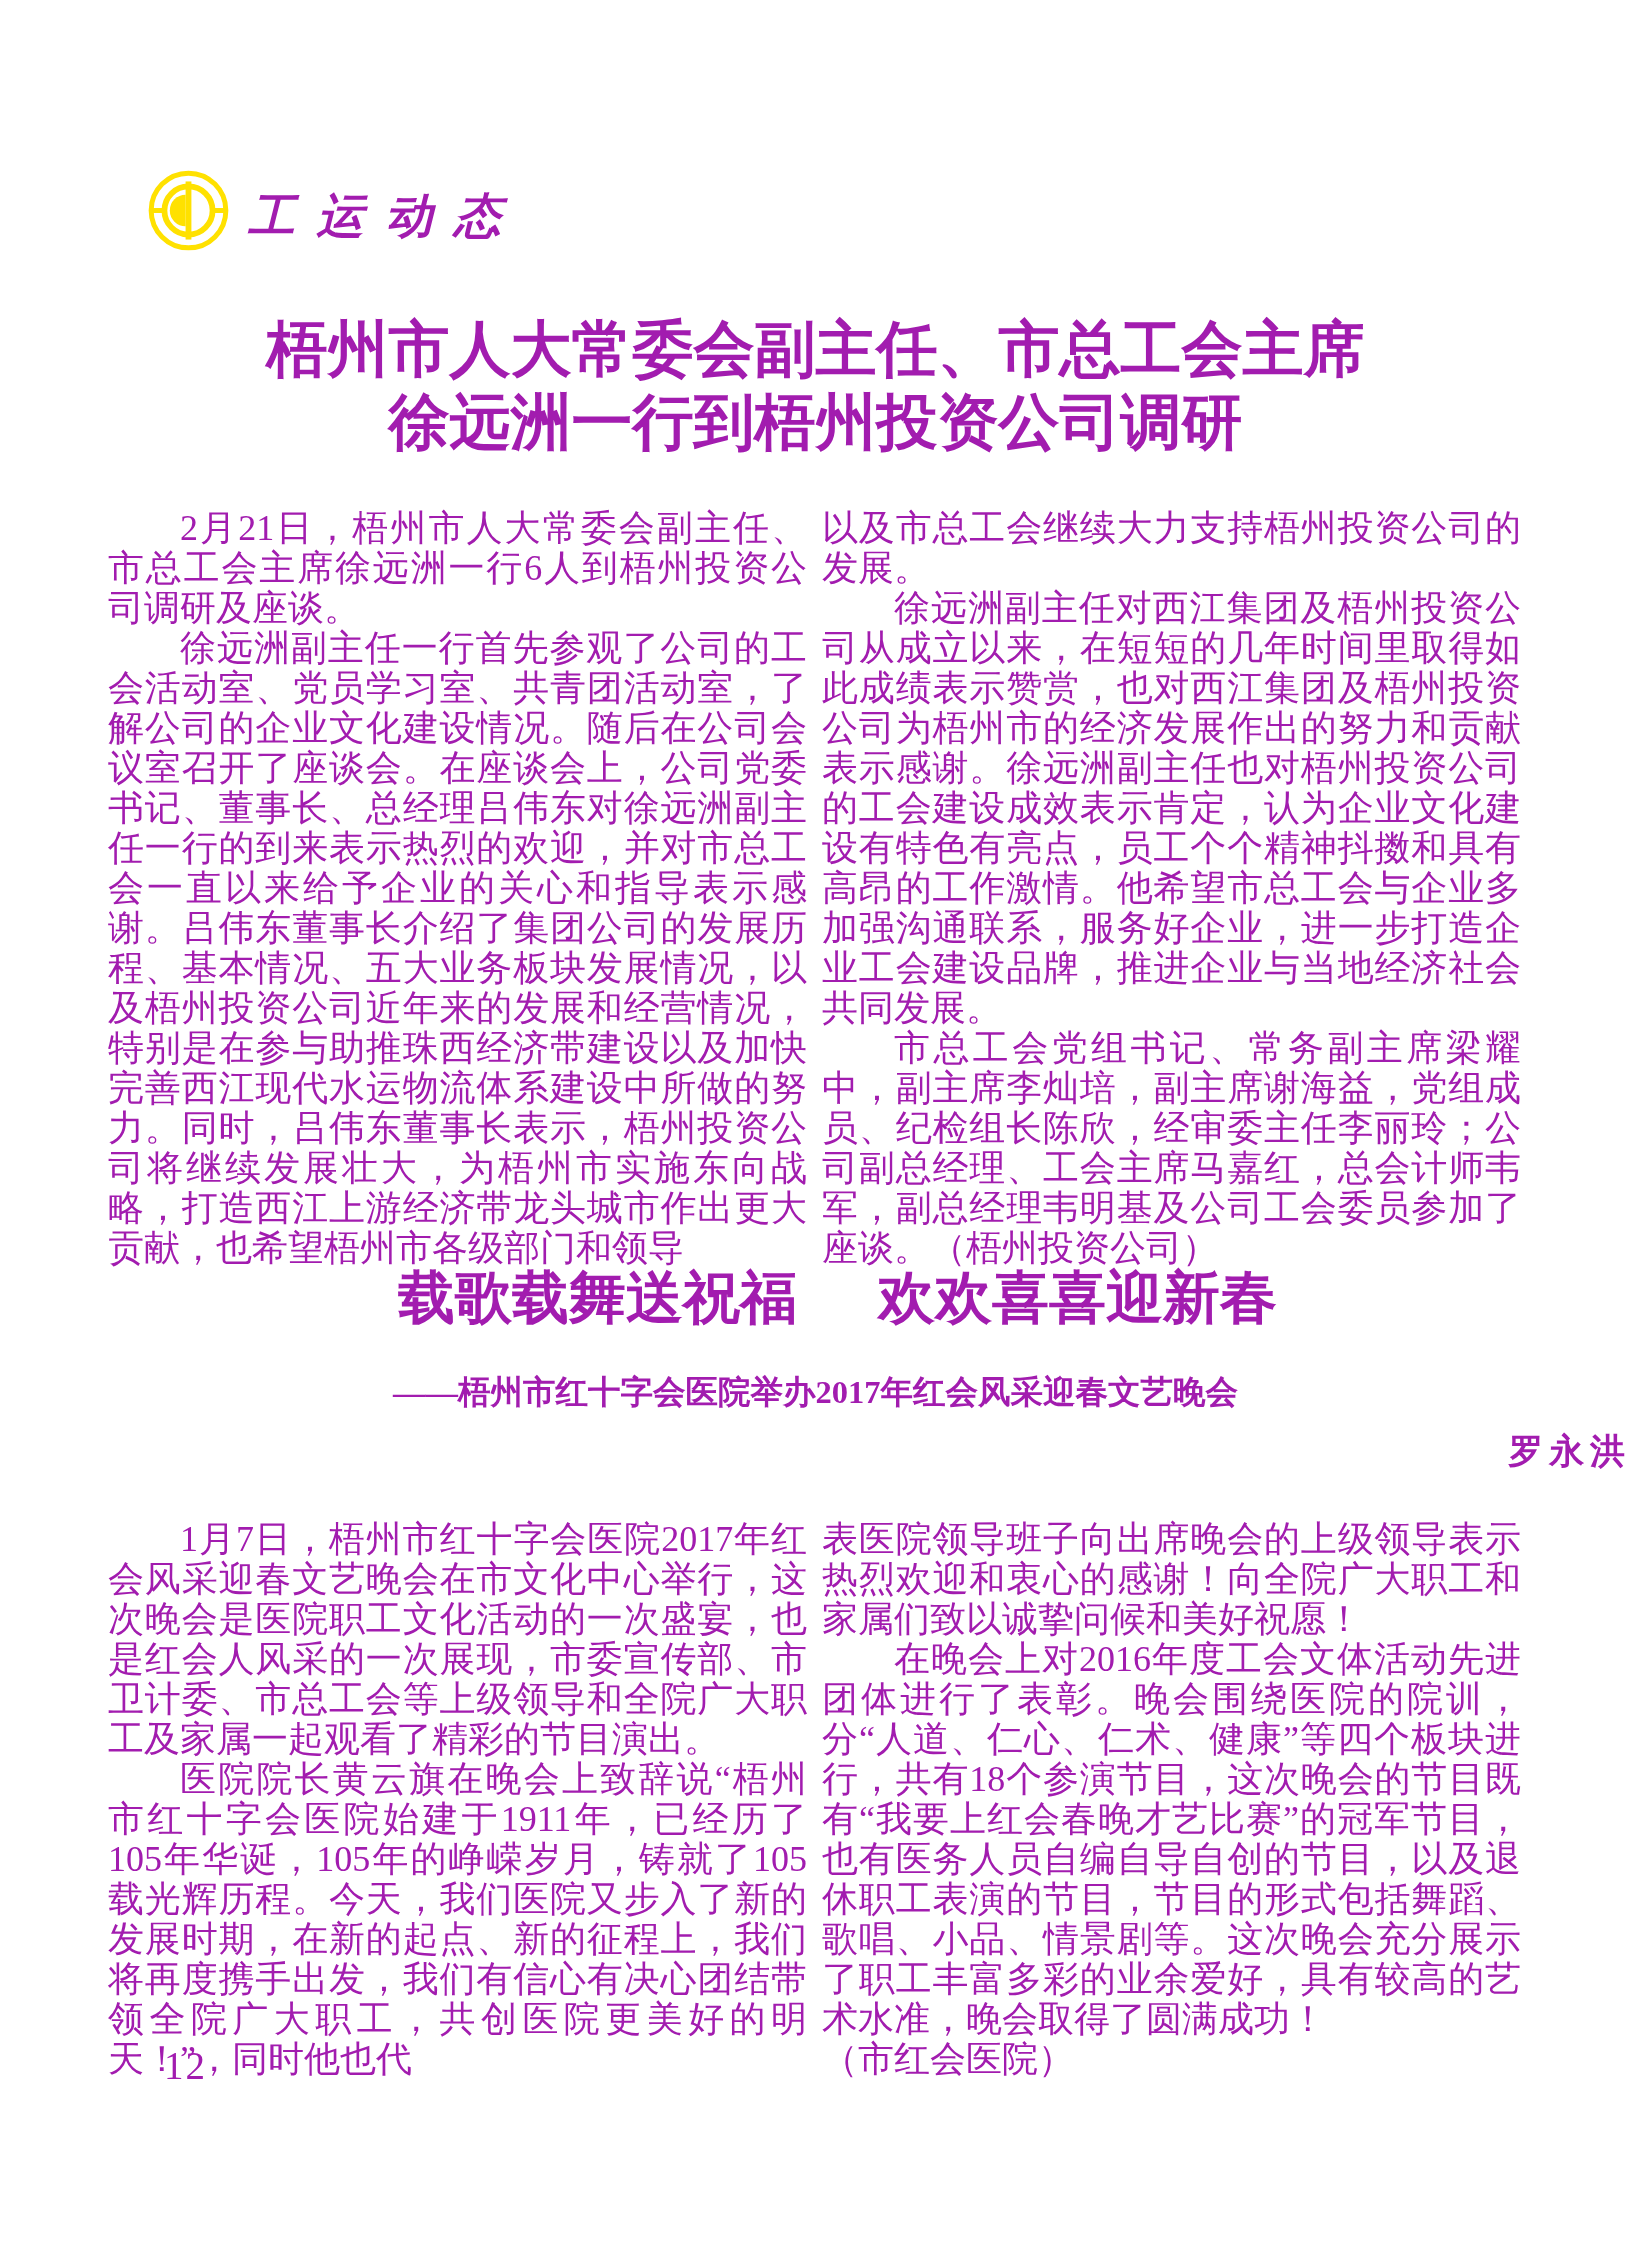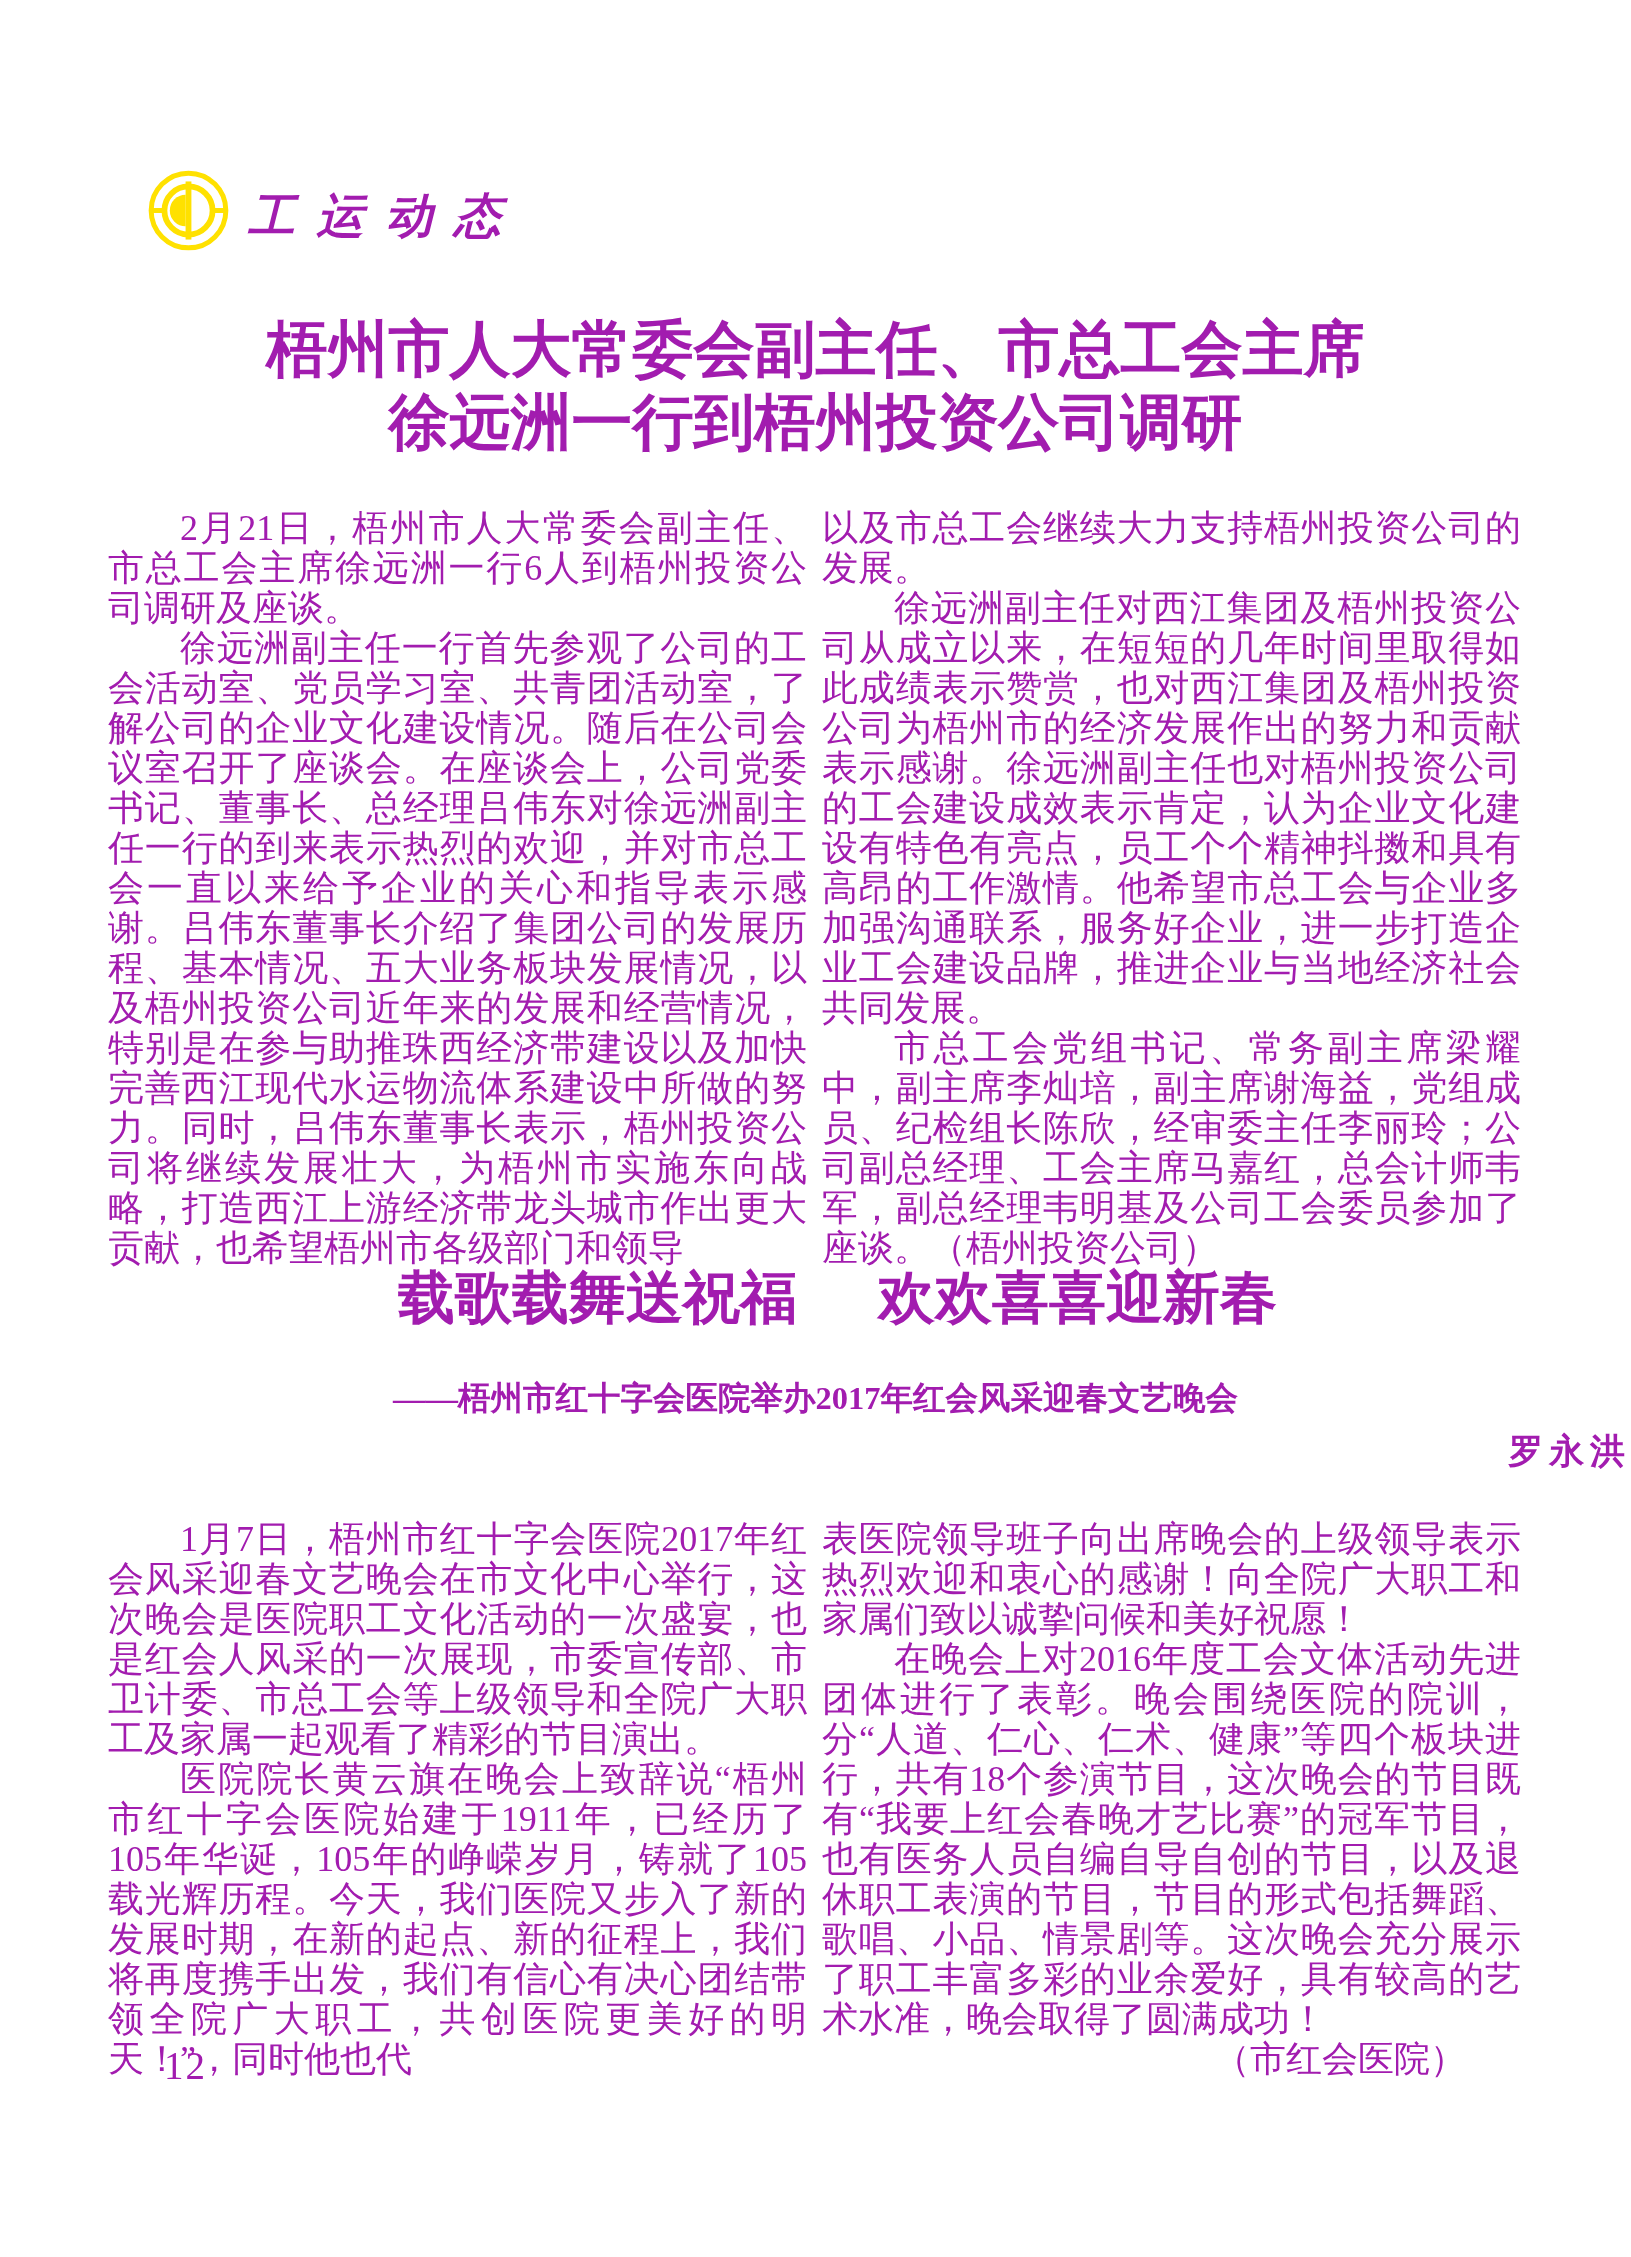--- a/index.html
+++ b/index.html
@@ -40,28 +40,28 @@
   p.indent{text-indent:2em;}
   p.noindent{text-indent:0;}
   
   .a2-title{
     position:absolute;left:0;right:0;top:1267px;
     text-align:center;font-weight:bold;font-size:57px;line-height:61px;margin:0;padding-left:44px;
   }
   .a2-title .part2{margin-left:81px;}
   .a2-subtitle{
     position:absolute;left:0;right:0;top:1371px;
-    text-align:center;font-weight:bold;font-size:32.5px;margin:6px;
+    text-align:center;font-weight:bold;font-size:32.5px;margin:0;
   }
   .a2-author{
     position:absolute;left:0;right:0;top:1428px;
     text-align:right;font-weight:bold;font-size:35px;letter-spacing:5.9px;margin:0;
   }
   .attribution{
-    text-align:right;padding-right:55px;
+    padding-right:55px;
   }
   .page-number{
     position:absolute;left:164px;top:2043px;
     font-size:39px;letter-spacing:2px;
   }
 </style>
 </head>
 <body>
 
 <div class="page">

